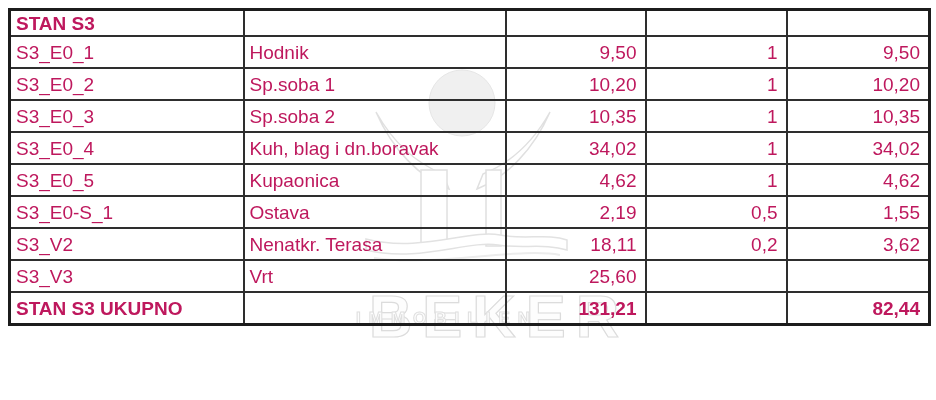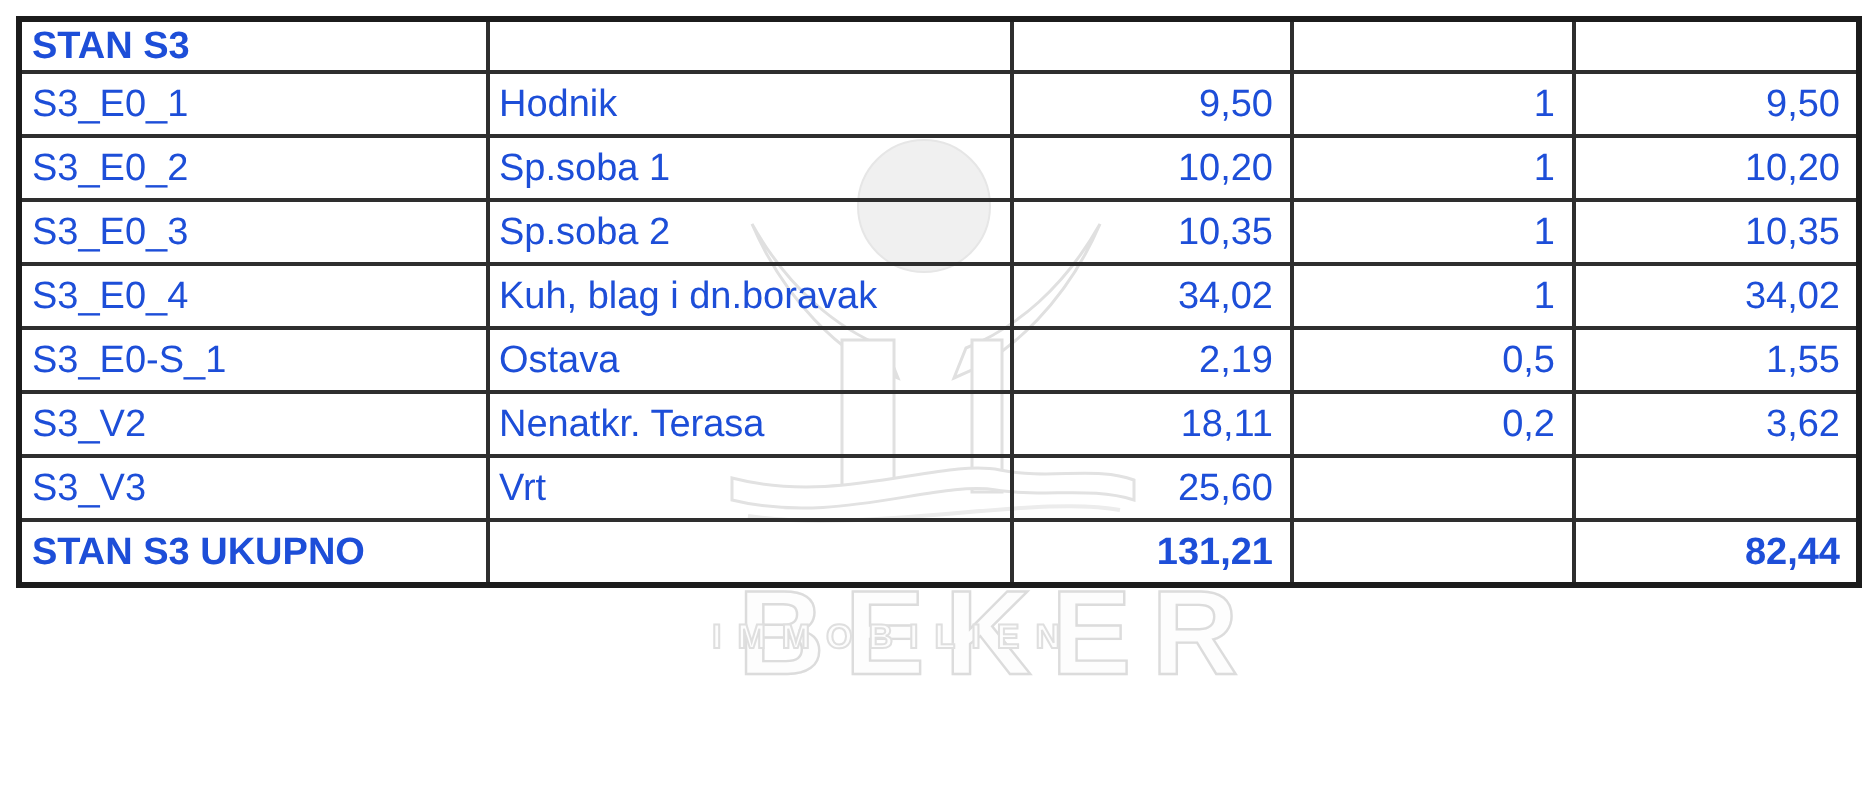--- a/index.html
+++ b/index.html
@@ -21,21 +21,21 @@
 
   
   table.area{
     position:absolute;left:8px;top:8px;z-index:1;
     width:920px;border-collapse:collapse;table-layout:fixed;
     background:transparent;
     border:3px solid #1c1c1c;
   }
   table.area td{
     border:2px solid #2e2e2e;
-    font-size:19px;color:#1d4ed8;
+    font-size:19px;color:#be185d;
     height:30px;
     padding:0 5px;
     white-space:nowrap;overflow:hidden;
     background:transparent;
     line-height:1;
   }
   table.area td.num{text-align:right;padding-right:8px;}
   table.area tr.bold td{font-weight:700;}
   table.area tr:first-child td{height:24px;}
   table.area tr:nth-child(11) td{height:23px;}   
@@ -104,20 +104,27 @@
       <td class="num">10,35</td>
     </tr>
         <tr>
       <td>S3_E0_4</td>
       <td>Kuh, blag i dn.boravak</td>
       <td class="num">34,02</td>
       <td class="num">1</td>
       <td class="num">34,02</td>
     </tr>
         <tr>
+      <td>S3_E0_5</td>
+      <td>Kupaonica</td>
+      <td class="num">4,62</td>
+      <td class="num">1</td>
+      <td class="num">4,62</td>
+    </tr>
+        <tr>
       <td>S3_E0-S_1</td>
       <td>Ostava</td>
       <td class="num">2,19</td>
       <td class="num">0,5</td>
       <td class="num">1,55</td>
     </tr>
         <tr>
       <td>S3_V2</td>
       <td>Nenatkr. Terasa</td>
       <td class="num">18,11</td>

